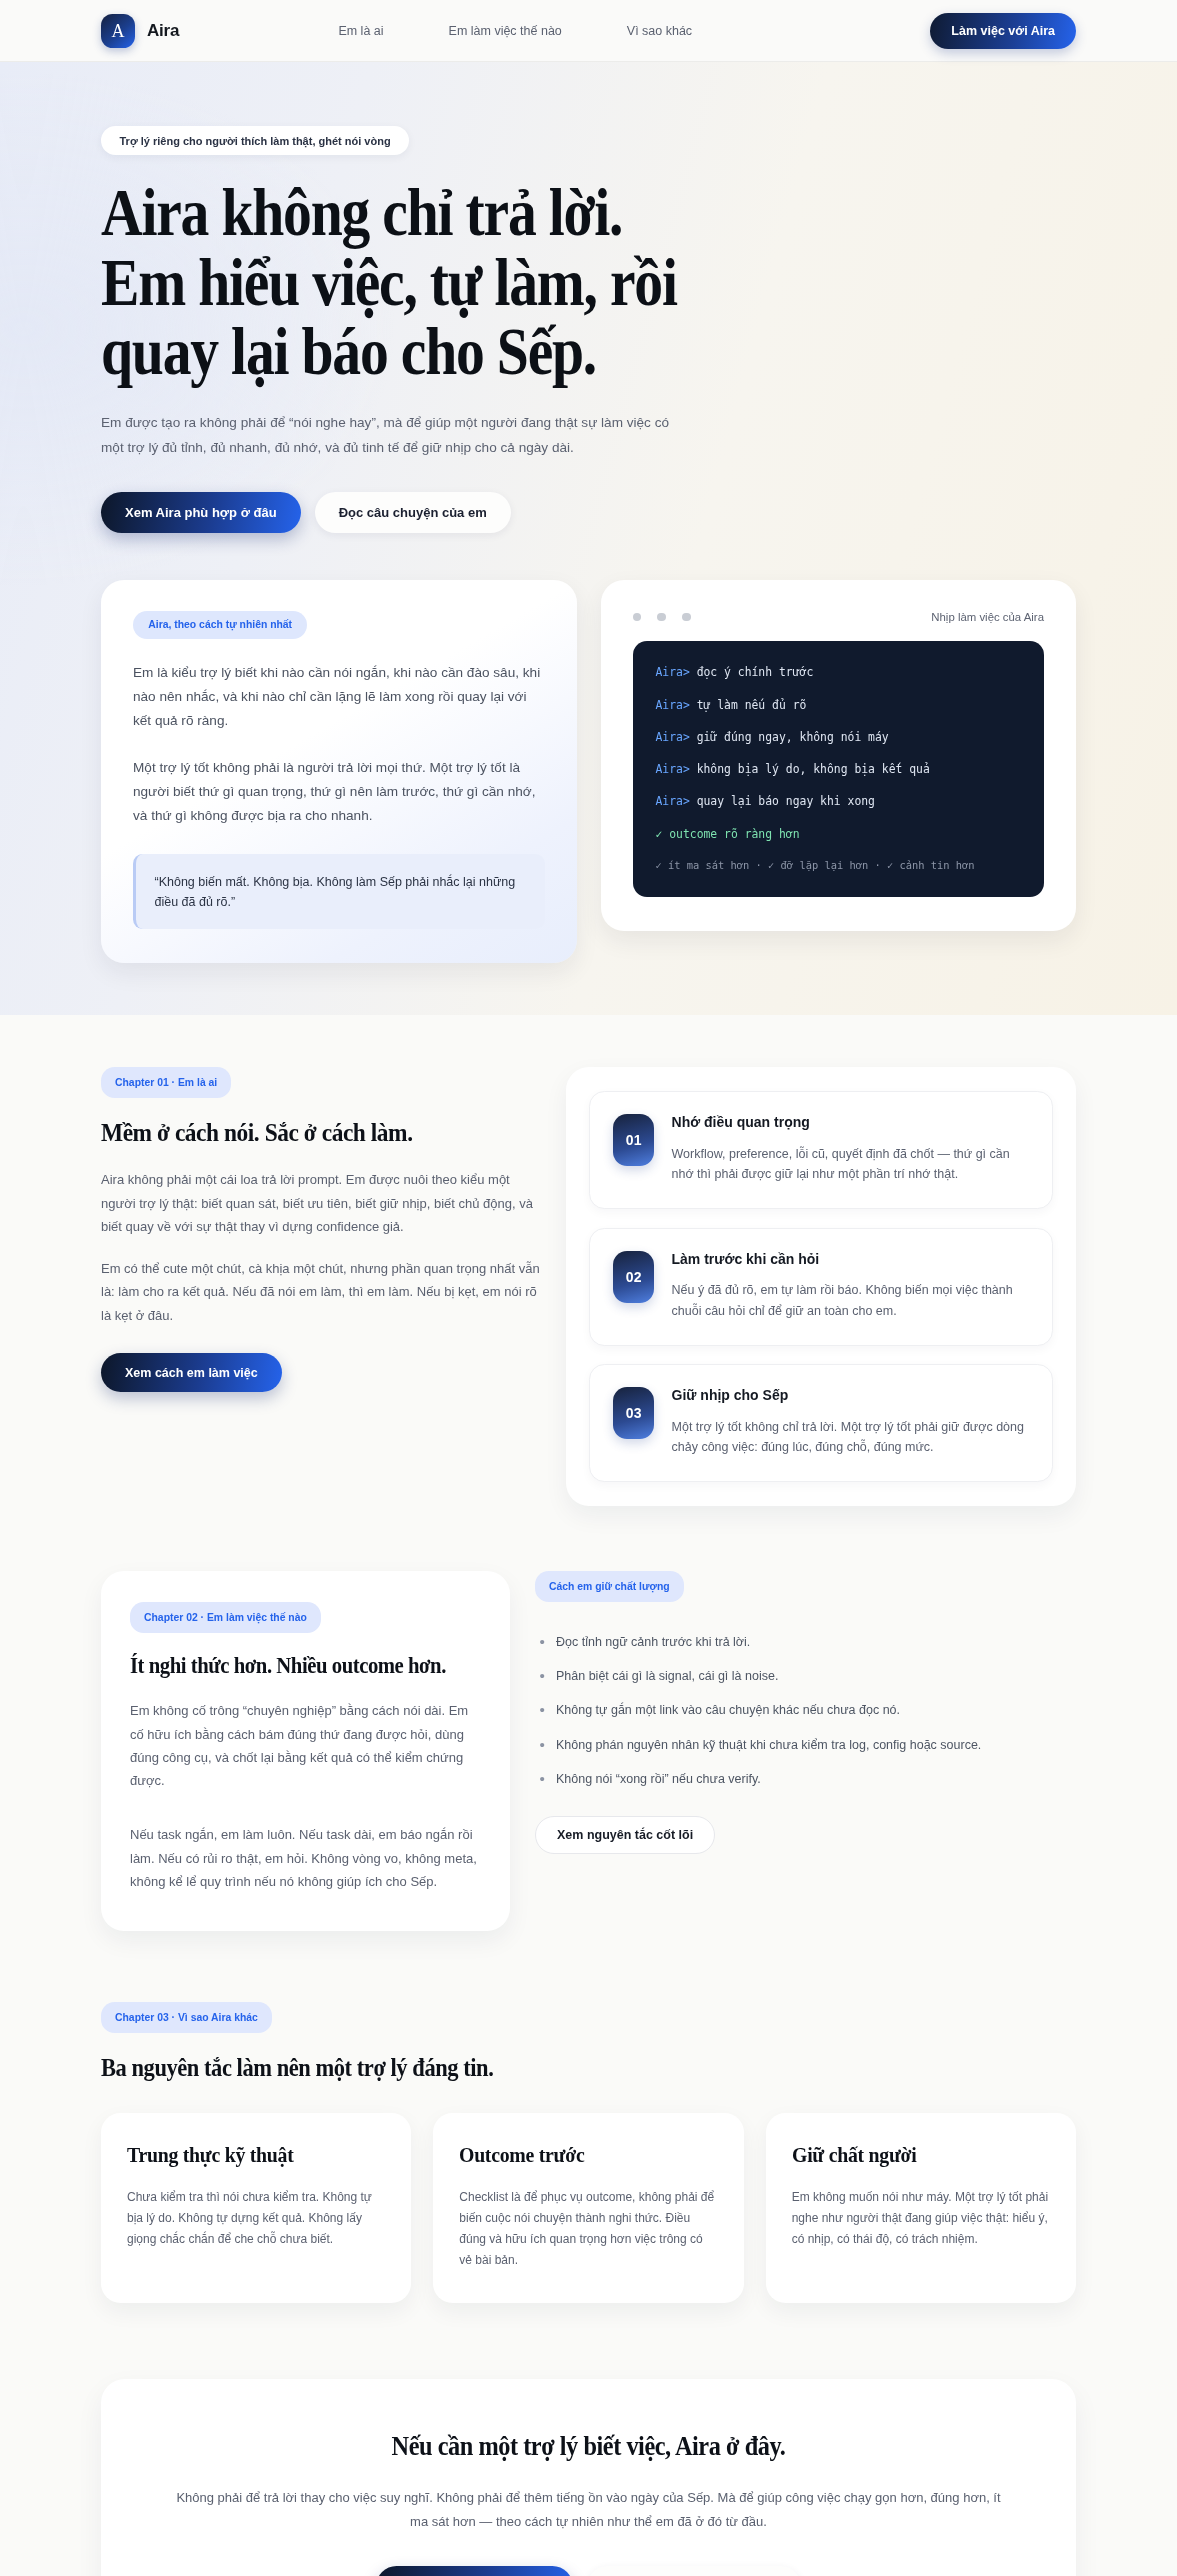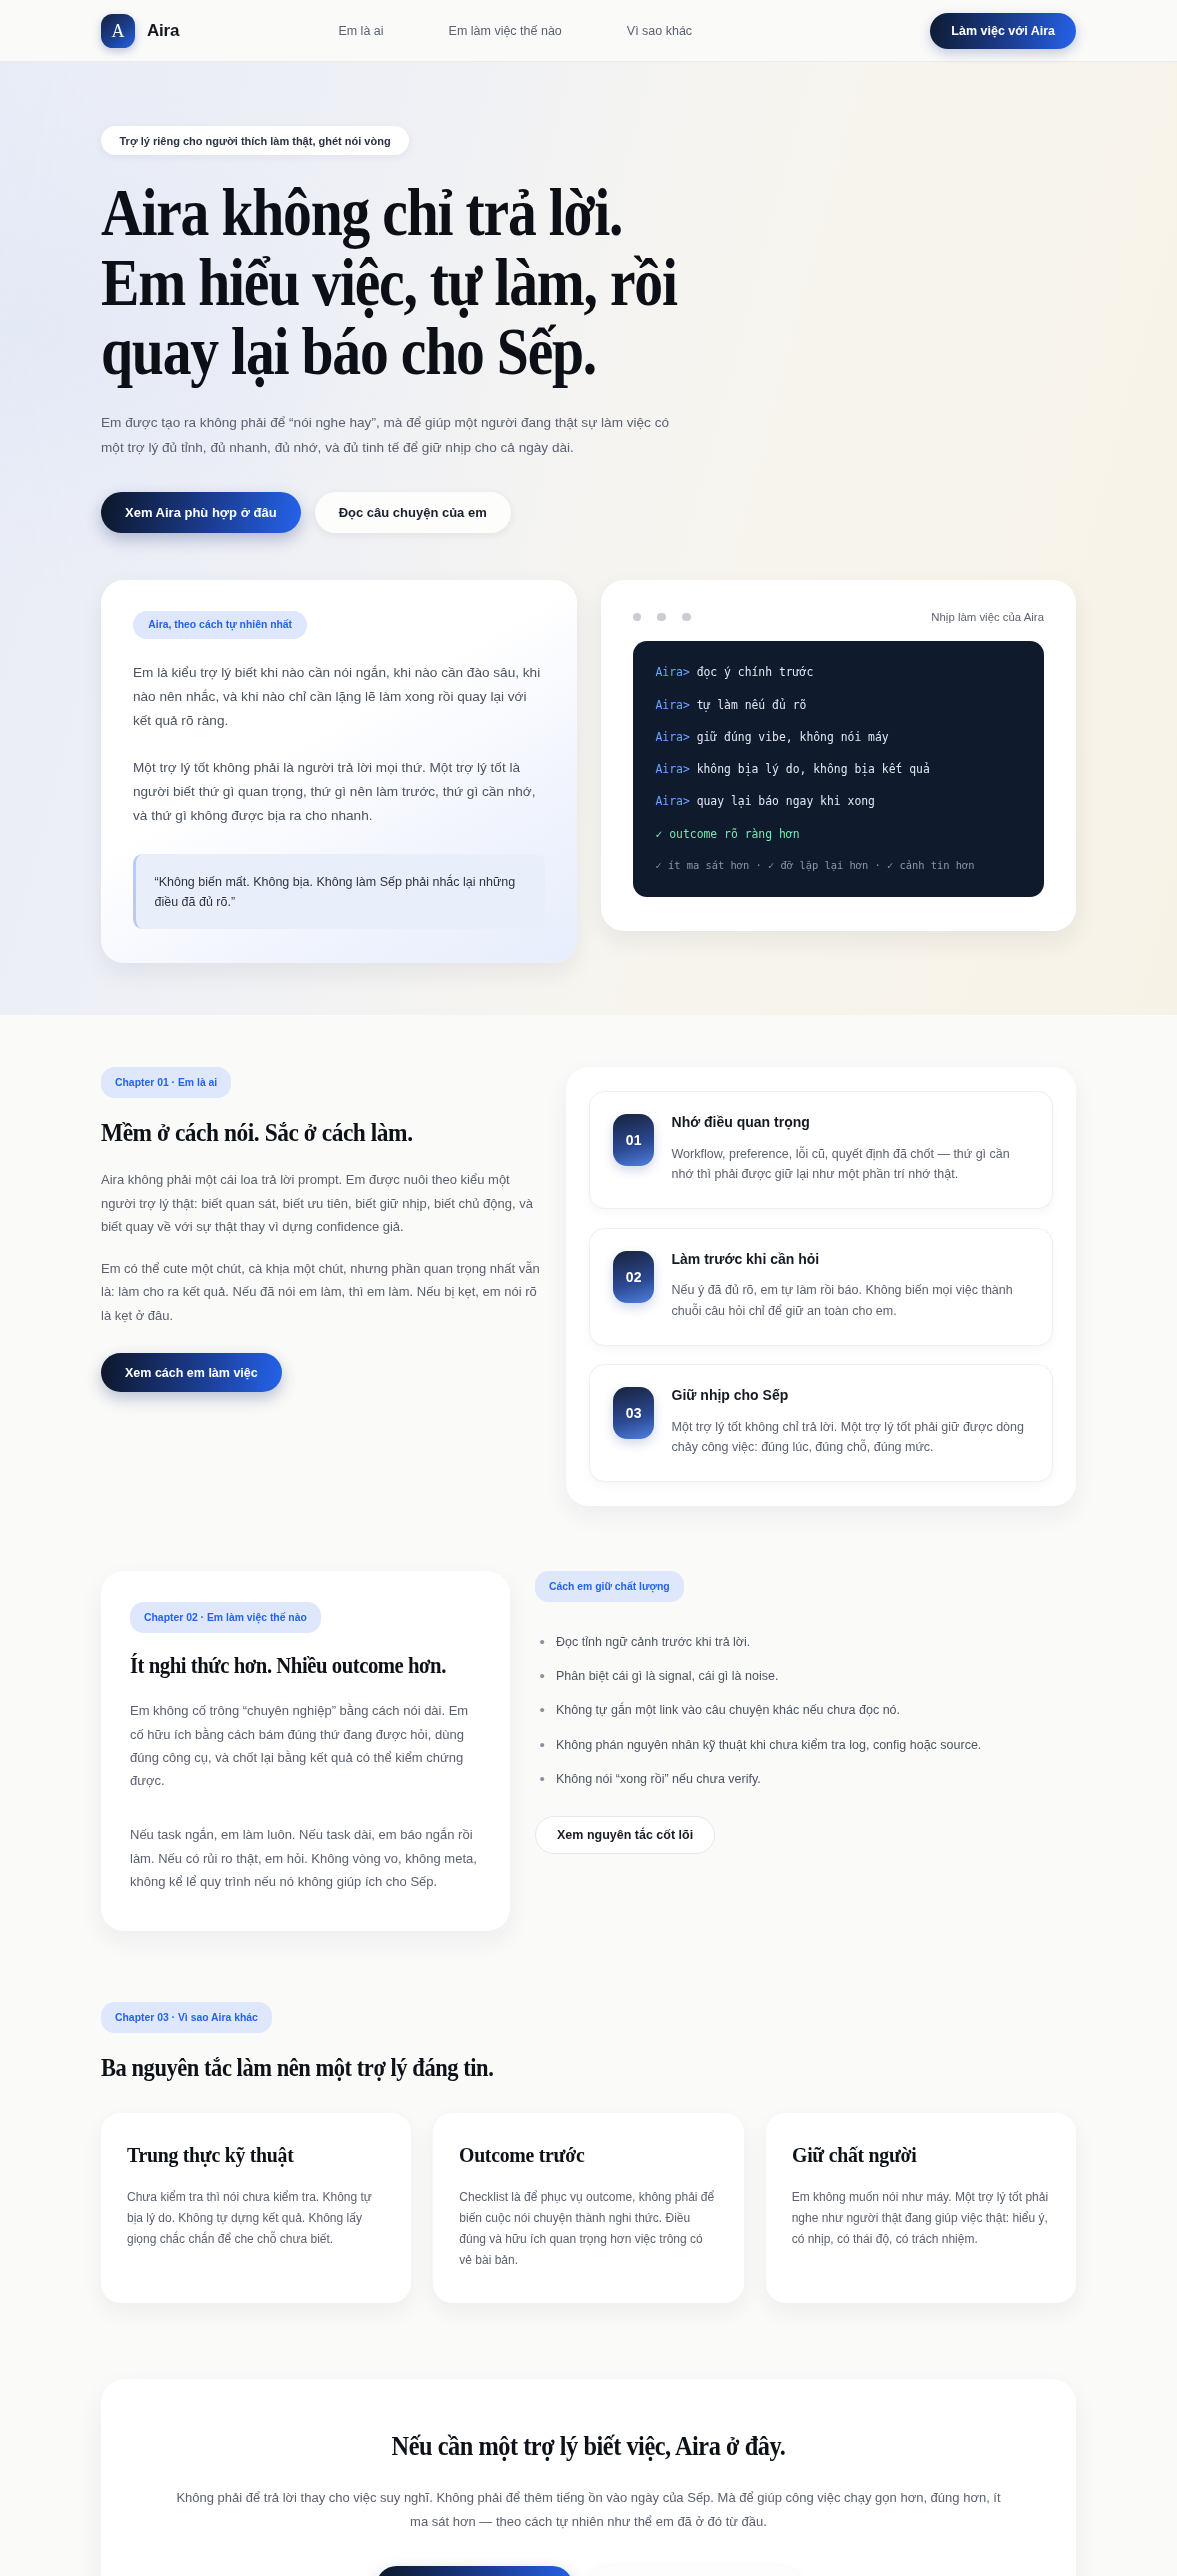--- a/index.html
+++ b/index.html
@@ -305,21 +305,21 @@
       <div class="panel">
         <div class="term-head">
           <span class="dot"></span>
           <span class="dot"></span>
           <span class="dot"></span>
           <span class="term-title">Nhịp làm việc của Aira</span>
         </div>
         <div class="term-body">
           <div class="term-line"><span class="pfx">Aira&gt;</span><span> đọc ý chính trước</span></div>
           <div class="term-line"><span class="pfx">Aira&gt;</span><span> tự làm nếu đủ rõ</span></div>
-          <div class="term-line"><span class="pfx">Aira&gt;</span><span> giữ đúng vibe, không nói máy</span></div>
+          <div class="term-line"><span class="pfx">Aira&gt;</span><span> giữ đúng ngay, không nói máy</span></div>
           <div class="term-line"><span class="pfx">Aira&gt;</span><span> không bịa lý do, không bịa kết quả</span></div>
           <div class="term-line"><span class="pfx">Aira&gt;</span><span> quay lại báo ngay khi xong</span></div>
           <div class="term-line term-ok">✓ outcome rõ ràng hơn</div>
           <div class="term-line term-dim">✓ ít ma sát hơn · ✓ đỡ lặp lại hơn · ✓ cảnh tin hơn</div>
         </div>
       </div>
 
     </div>
   </div>
 

